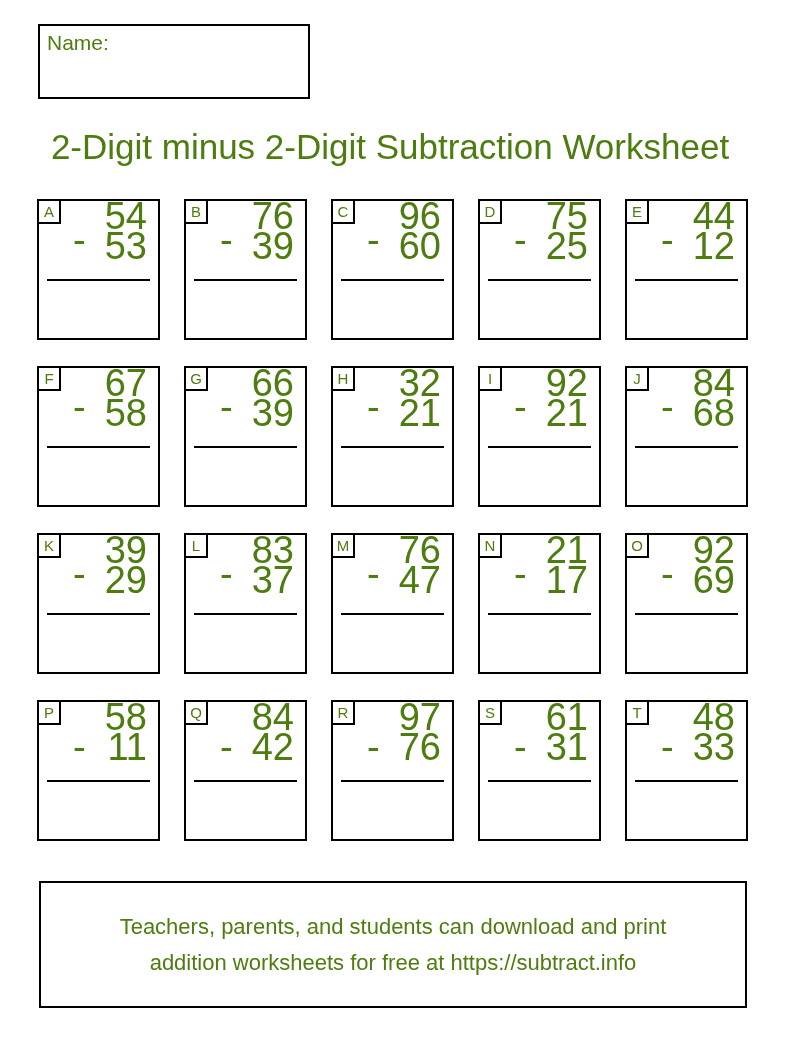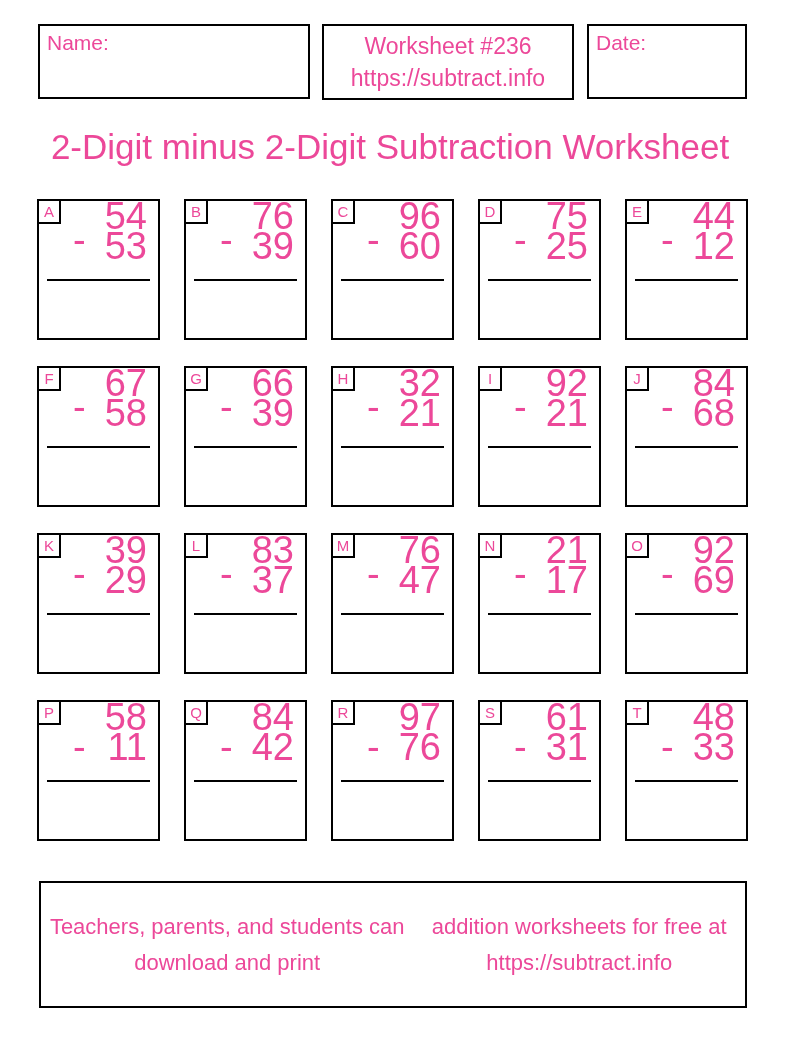--- a/index.html
+++ b/index.html
@@ -1,21 +1,21 @@
 <!DOCTYPE html>
 <html><head>
 <meta charset="utf-8">
 <style>
   html, body { margin: 0; padding: 0; background: #ffffff; }
   .page {
     position: relative;
     width: 786px;
     height: 1056px;
     background: #ffffff;
-    color: #ec4899;
+    color: #4d7c0f;
     font-family: "Liberation Sans", sans-serif;
     overflow: hidden;
   }
   .box { position: absolute; border: 2px solid #000; box-sizing: border-box; background: #fff; }
 
   
   .name-box { left: 38px; top: 24px; width: 272px; height: 75px; padding: 5px 7px; font-size: 21px; }
   .ws-box   { left: 322px; top: 24px; width: 252px; height: 76px;
               display: flex; flex-direction: column; justify-content: center; align-items: center;
               text-align: center; font-size: 23px; line-height: 32px; }
@@ -56,41 +56,34 @@
   .cell:nth-child(n+16) .minus { transform: none; }
   .answer-line {
     position: absolute; left: 8px; right: 8px; top: 78px; height: 0;
     border-top: 2px solid #000;
   }
   .answer-space { position: absolute; left: 2px; right: 2px; top: 82px; bottom: 2px; }
 
   
   .footer {
     left: 39px; top: 881px; width: 708px; height: 127px;
-    display: flex; justify-content: center; align-items: center;
+    display: flex; flex-direction: column; justify-content: center; align-items: center;
     text-align: center; font-size: 22px; line-height: 36px;
   }
 </style>
 </head>
 <body>
 
 <div class="page">
 
   <div class="box name-box">
     <span>Name:</span>
   </div>
 
-  <div class="box ws-box">
-    <div>Worksheet #236</div>
-    <div>https://subtract.info</div>
-  </div>
-
-  <div class="box date-box">
-    <span>Date:</span>
-  </div>
+
 
   <h1 class="title">2-Digit minus 2-Digit Subtraction Worksheet</h1>
 
   <div class="grid">
   <div class="cell">
     <div class="cell-label">A</div>
     <div class="minuend">54</div>
     <div class="sub-row">
       <span class="minus">-</span>
       <span class="subtrahend">53</span>

